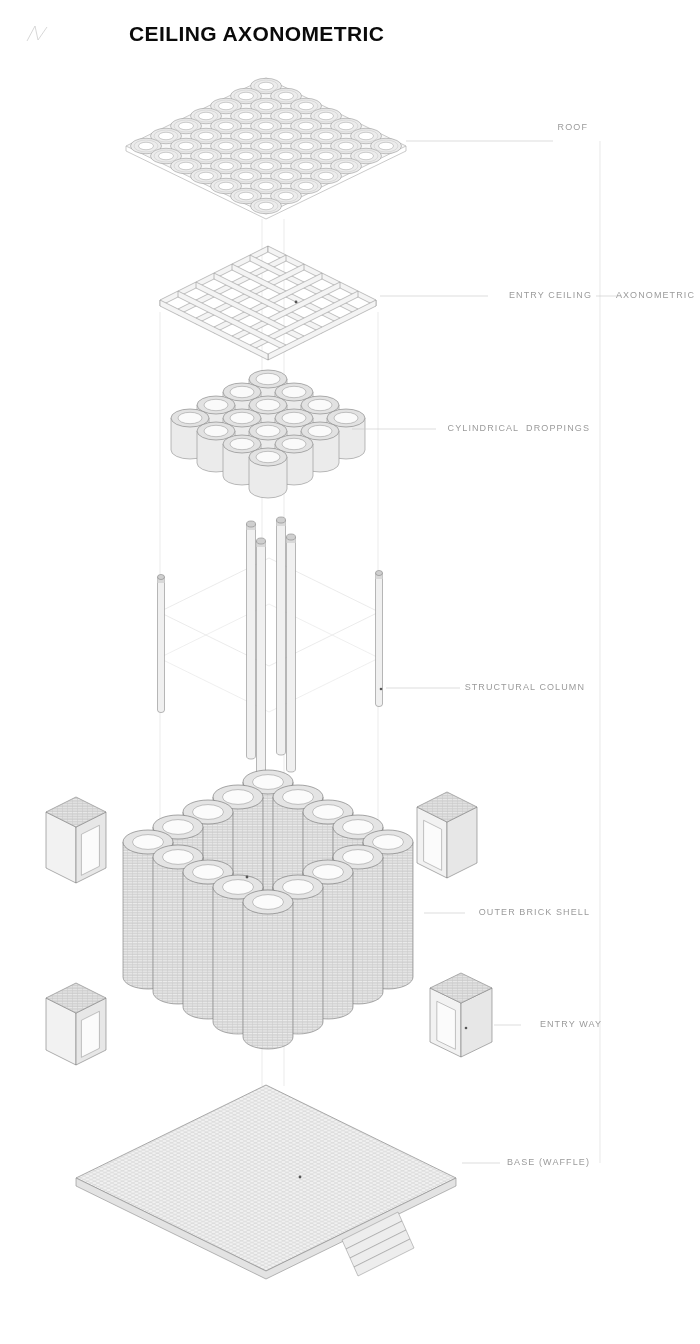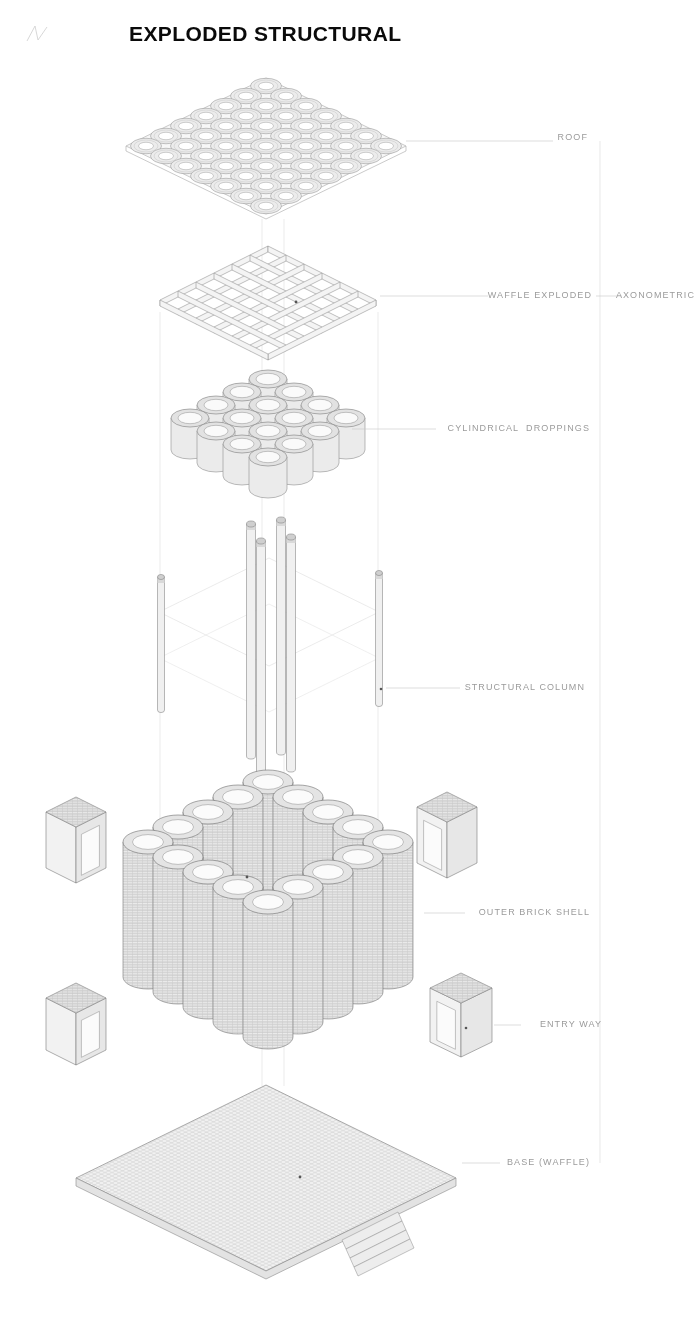--- a/index.html
+++ b/index.html
@@ -4,21 +4,21 @@
 <style>
   html,body{margin:0;padding:0;background:#ffffff;}
   body{width:700px;height:1344px;position:relative;overflow:hidden;
        font-family:"Liberation Sans",sans-serif;}
   .sheet{position:absolute;inset:0;}
   svg.ax{position:absolute;top:0;left:0;}
   .title{position:absolute;left:129px;top:22px;margin:0;
          font-size:21px;font-weight:bold;letter-spacing:.4px;color:#0a0a0a;}
   .lbl{position:absolute;font-size:9px;letter-spacing:1.1px;color:#9b9b9b;
        white-space:pre;text-align:right;}
-  .lbl-roof{right:112px;top:132px;}
+  .lbl-roof{right:112px;top:122px;}
   .lbl-waffle{right:108px;top:290px;}
   .lbl-chandelier{right:5px;top:290px;}
   .lbl-cyl{right:110px;top:423px;margin-left:35px;}
   .lbl-col{right:115px;top:682px;}
   .lbl-shell{right:110px;top:907px;text-align:center;}
   .lbl-entry{right:98px;top:1019px;}
   .lbl-base{right:110px;top:1157px;}
 </style>
 </head>
 <body>
@@ -395,24 +395,24 @@
         <line x1="386" y1="688" x2="460" y2="688" stroke="#c6c6c6" stroke-width="0.6"></line>
         <line x1="424" y1="913" x2="465" y2="913" stroke="#c6c6c6" stroke-width="0.6"></line>
         <line x1="494" y1="1025" x2="521" y2="1025" stroke="#c6c6c6" stroke-width="0.6"></line>
         <line x1="462" y1="1163" x2="500" y2="1163" stroke="#c6c6c6" stroke-width="0.6"></line>
       </g>
     <g id="g-logo">
         <path d="M27 41L35 26L38 40L47 27" fill="none" stroke="#d2d2d2" stroke-width="0.9" stroke-linejoin="round"></path>
       </g>
   </svg>
 
-  <h1 class="title">EXPLODED STRUCTURAL</h1>
+  <h1 class="title">CEILING AXONOMETRIC</h1>
 
   <div class="lbl lbl-roof">ROOF</div>
-  <div class="lbl lbl-waffle">WAFFLE EXPLODED</div>
+  <div class="lbl lbl-waffle">ENTRY CEILING</div>
   <div class="lbl lbl-chandelier">AXONOMETRIC</div>
   <div class="lbl lbl-cyl">CYLINDRICAL  DROPPINGS</div>
   <div class="lbl lbl-col">STRUCTURAL COLUMN</div>
   <div class="lbl lbl-shell">OUTER BRICK SHELL</div>
   <div class="lbl lbl-entry">ENTRY WAY</div>
   <div class="lbl lbl-base">BASE (WAFFLE)</div>
 
 </div>
 
 </body></html>

